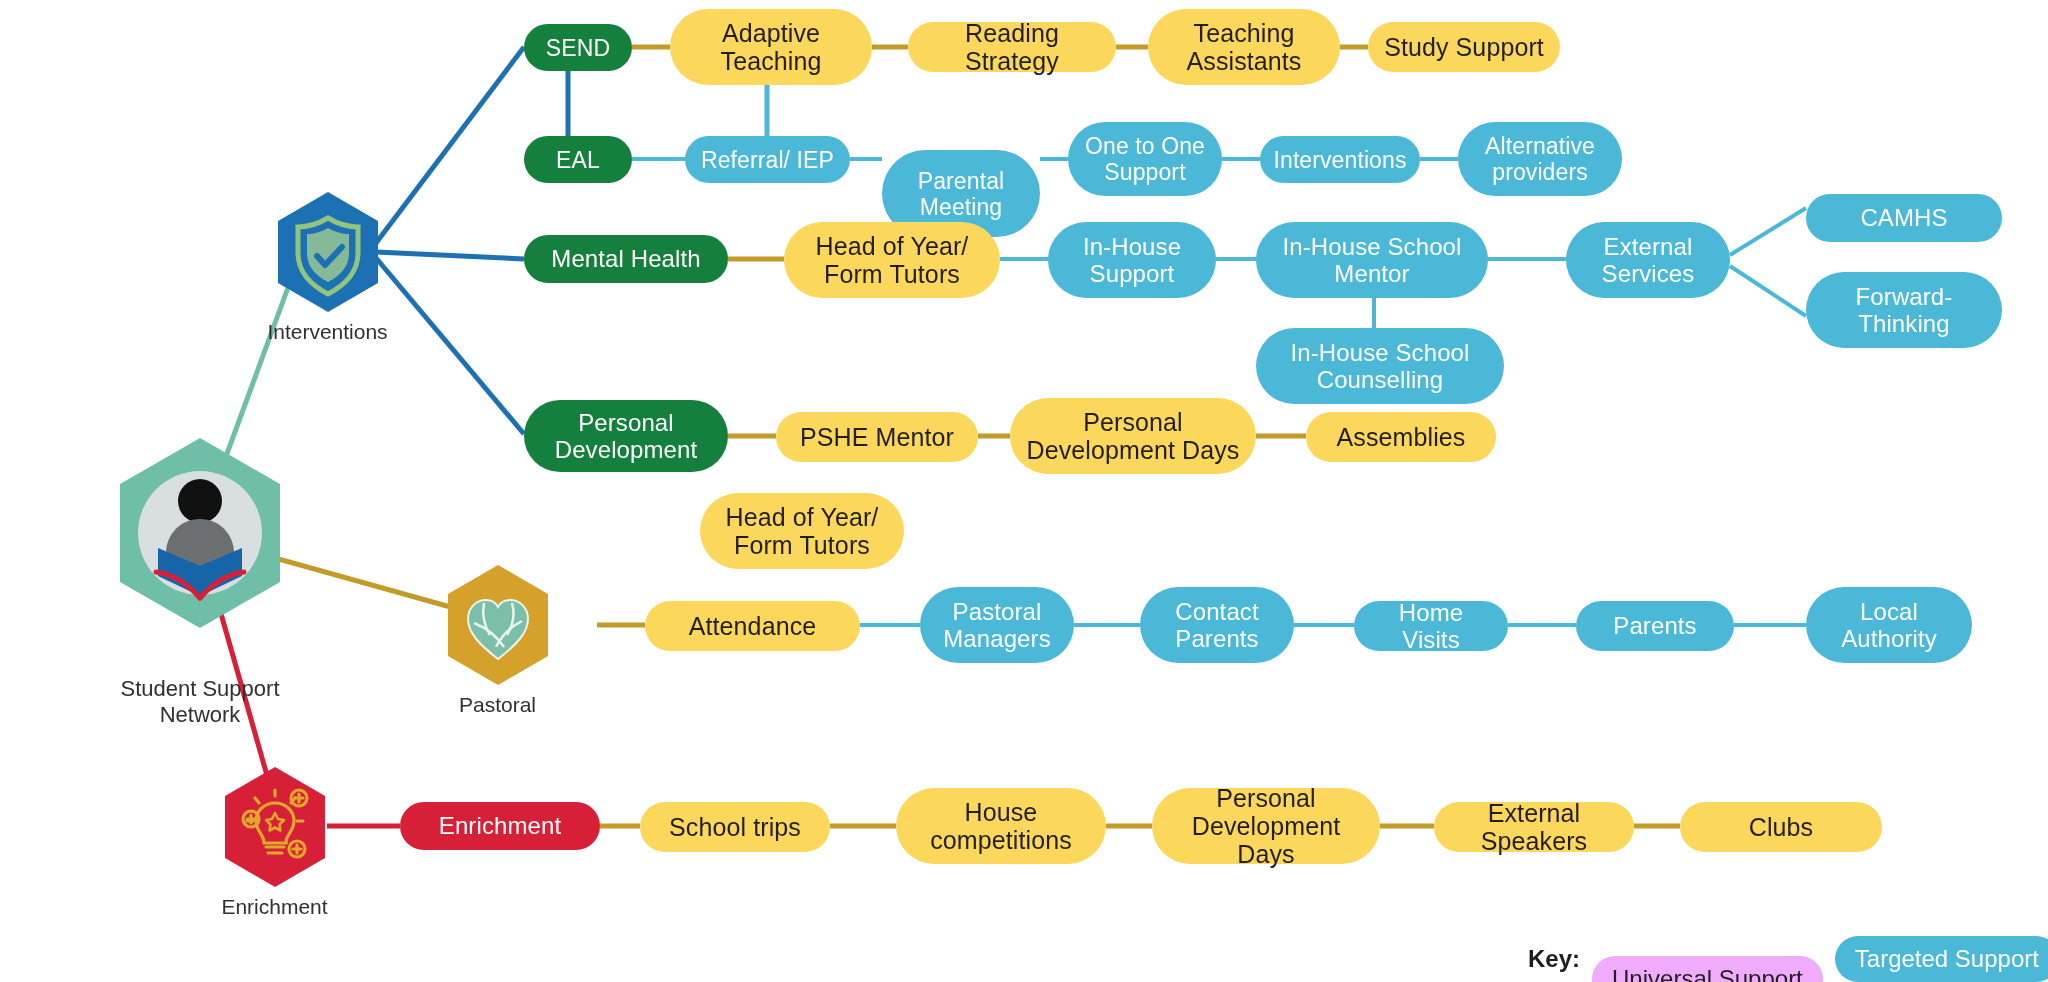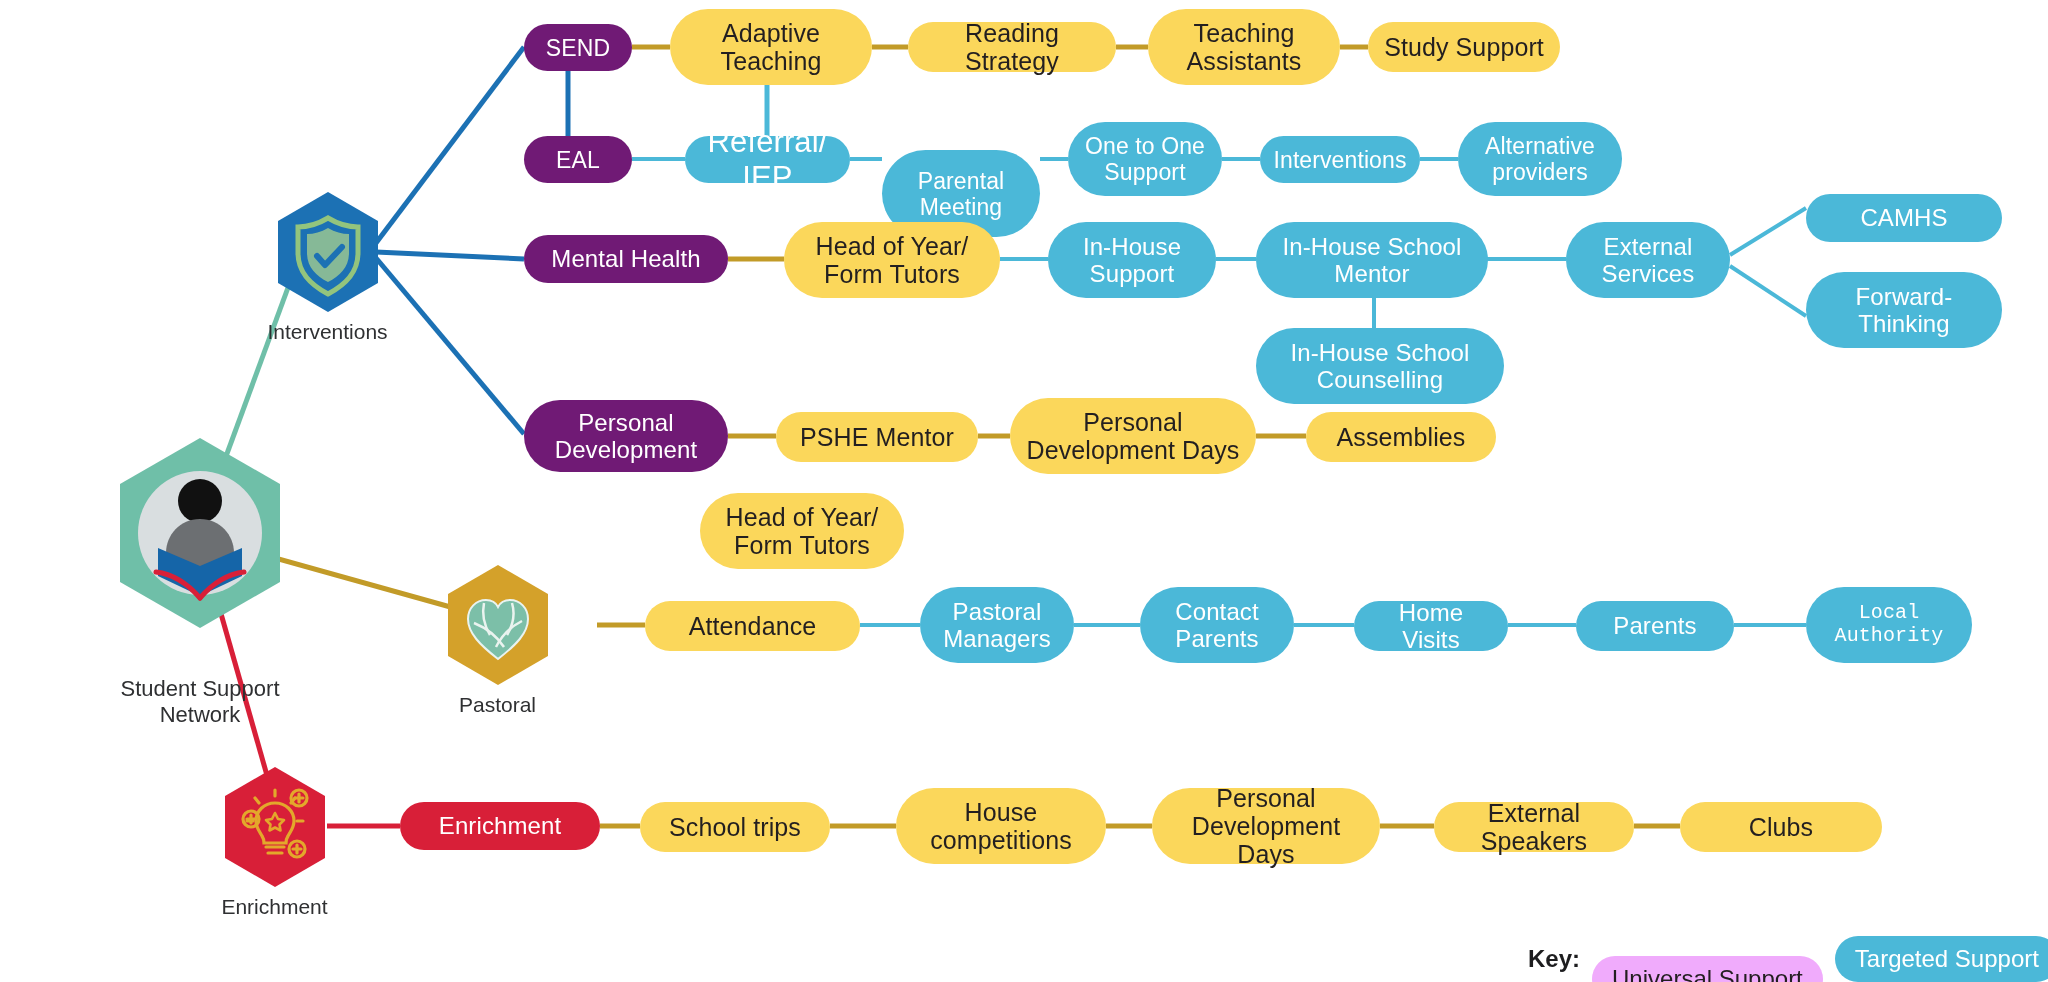--- a/index.html
+++ b/index.html
@@ -20,21 +20,21 @@
     text-align:center;
     border-radius:999px;
     box-sizing:border-box;
     padding:4px 14px;
     line-height:1.13;
     letter-spacing:0.1px;
     z-index:5;
   }
   .node.universal{background:#FBD75B;color:#231f20;}
   .node.targeted{background:#4BB8D8;color:#ffffff;}
-  .node.primary{background:#701a75;color:#ffffff;}
+  .node.primary{background:#15803d;color:#ffffff;}
   .node.crimson{background:#D81F38;color:#ffffff;}
 
   
   .hex-wrap{position:absolute;z-index:6;display:flex;flex-direction:column;align-items:center;}
   .hex{
     position:relative;
     display:flex;align-items:center;justify-content:center;
   }
   .hex svg{display:block;}
   .hex-label{
@@ -195,21 +195,21 @@
 
   <div class="node universal" style="left:908px;top:22px;width:208px;height:50px;font-size:25px;">Reading Strategy</div>
 
   <div class="node universal" style="left:1148px;top:9px;width:192px;height:76px;font-size:25px;white-space:pre-line;">Teaching
 Assistants</div>
 
   <div class="node universal" style="left:1368px;top:22px;width:192px;height:50px;font-size:25px;">Study Support</div>
 
   <div class="node primary" style="left:524px;top:136px;width:108px;height:47px;font-size:23px;">EAL</div>
 
-  <div class="node targeted" style="left:685px;top:136px;width:165px;height:47px;font-size:31px;">Referral/ IEP</div>
+  <div class="node targeted" style="left:685px;top:136px;width:165px;height:47px;font-size:23px;">Referral/ IEP</div>
 
   <div class="node targeted" style="left:882px;top:122px;width:158px;height:87px;font-size:23px;white-space:pre-line;margin-top:28px;">Parental
 Meeting</div>
 
   <div class="node targeted" style="left:1068px;top:122px;width:154px;height:74px;font-size:23px;white-space:pre-line;">One to One
 Support</div>
 
   <div class="node targeted" style="left:1260px;top:136px;width:160px;height:47px;font-size:23px;">Interventions</div>
 
   <div class="node targeted" style="left:1458px;top:122px;width:164px;height:74px;font-size:23px;white-space:pre-line;">Alternative
@@ -255,21 +255,21 @@
   <div class="node targeted" style="left:920px;top:587px;width:154px;height:76px;font-size:24px;white-space:pre-line;">Pastoral
 Managers</div>
 
   <div class="node targeted" style="left:1140px;top:587px;width:154px;height:76px;font-size:24px;white-space:pre-line;">Contact
 Parents</div>
 
   <div class="node targeted" style="left:1354px;top:601px;width:154px;height:50px;font-size:24px;">Home Visits</div>
 
   <div class="node targeted" style="left:1576px;top:601px;width:158px;height:50px;font-size:24px;">Parents</div>
 
-  <div class="node targeted" style="left:1806px;top:587px;width:166px;height:76px;font-size:20px;white-space:pre-line;font-family:Liberation Mono, monospace;">Local
+  <div class="node targeted" style="left:1806px;top:587px;width:166px;height:76px;font-size:24px;white-space:pre-line;">Local
 Authority</div>
 
   <div class="node crimson" style="left:400px;top:802px;width:200px;height:48px;font-size:24px;">Enrichment</div>
 
   <div class="node universal" style="left:640px;top:802px;width:190px;height:50px;font-size:25px;">School trips</div>
 
   <div class="node universal" style="left:896px;top:788px;width:210px;height:76px;font-size:25px;white-space:pre-line;">House
 competitions</div>
 
   <div class="node universal" style="left:1152px;top:788px;width:228px;height:76px;font-size:25px;white-space:pre-line;">Personal

